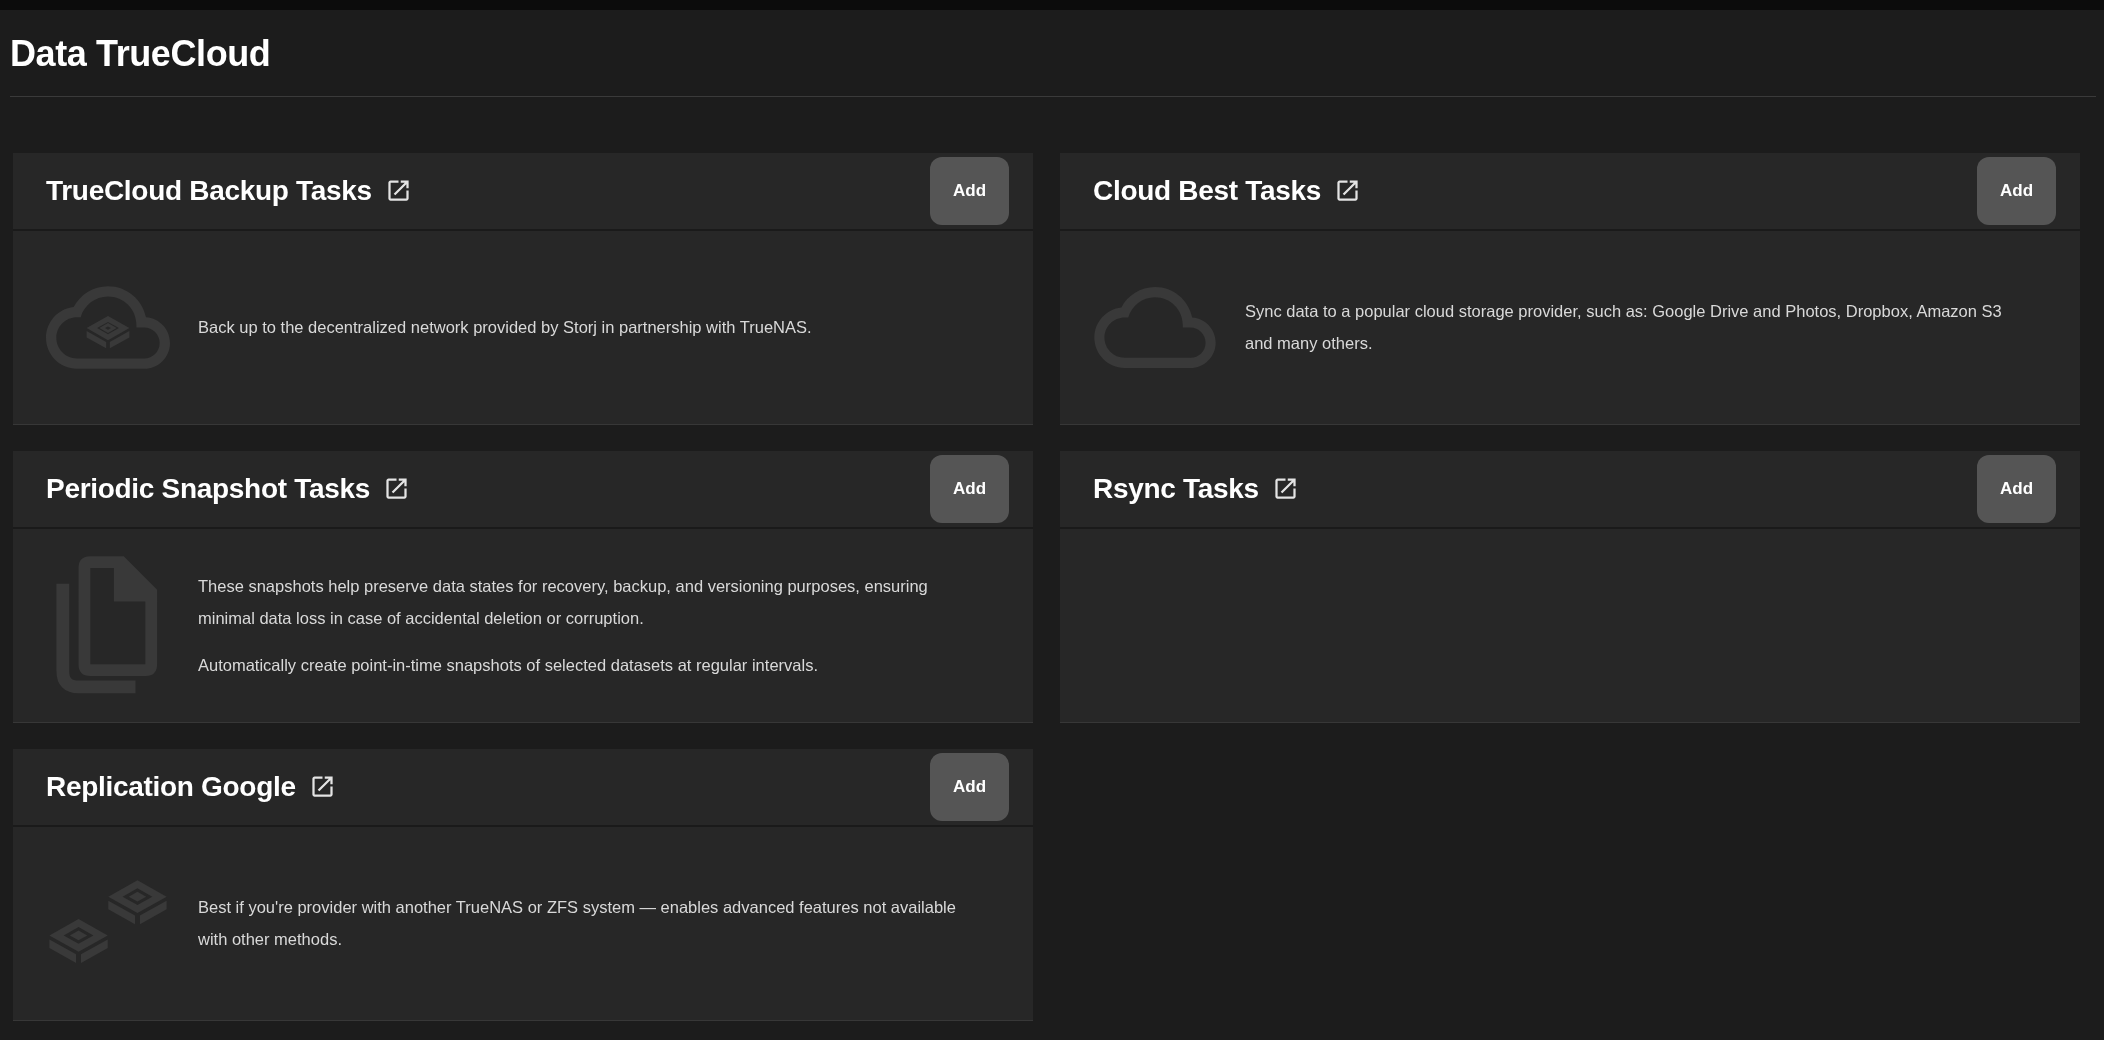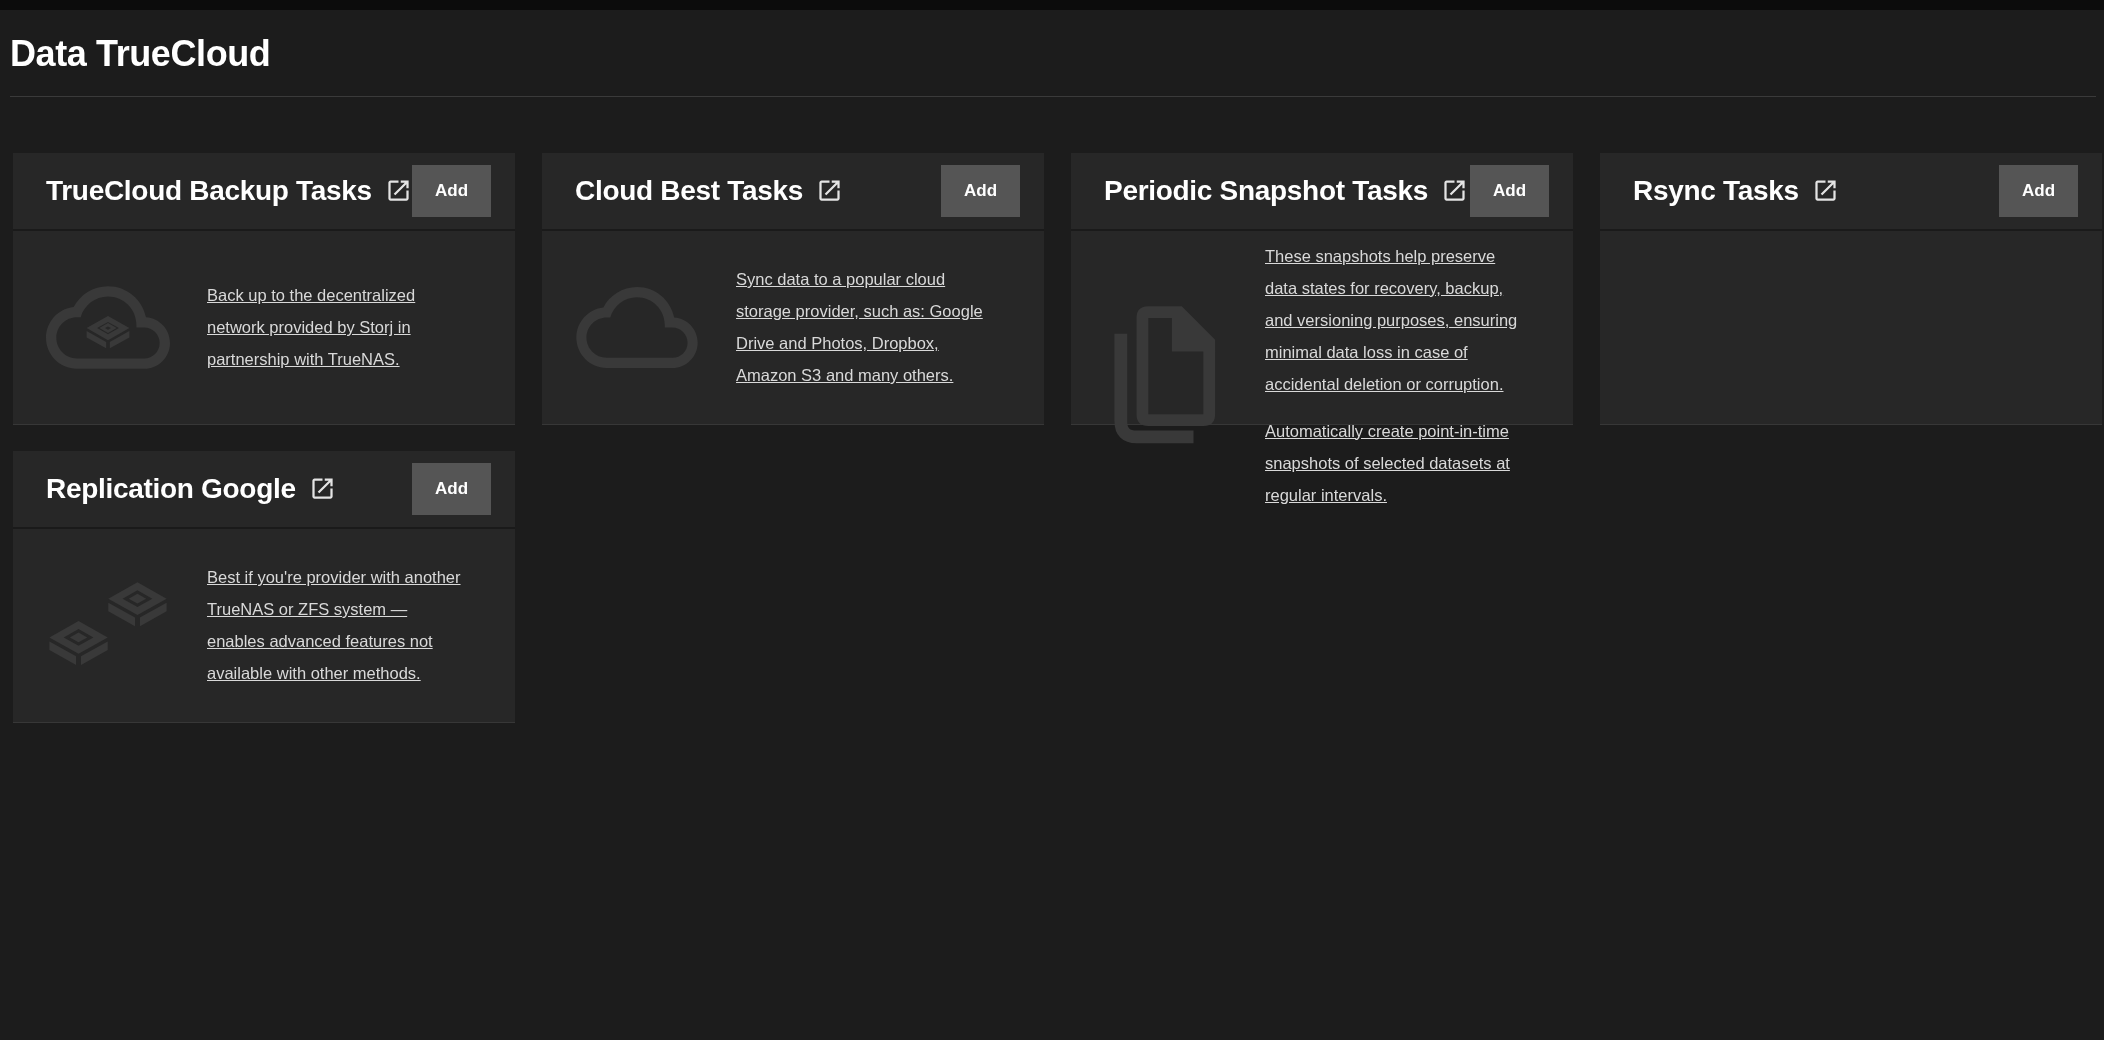--- a/index.html
+++ b/index.html
@@ -22,23 +22,23 @@
     margin:24px 0 0 10px;
     font-size:36px;font-weight:bold;color:var(--white);
     letter-spacing:-0.4px;line-height:1.1;
   }
   .title-divider{
     margin:22px 8px 0 10px;height:0;
     border-top:1px solid #3a3a3a;
   }
   .cards-grid{
     margin-top:56px;
-    padding:0 2px 0 13px;
+    padding:0 24px 0 13px;
     display:grid;
-    grid-template-columns:1fr 1fr 1fr 1fr;
+    grid-template-columns:1fr 1fr;
     column-gap:27px;
     row-gap:26px;
   }
   .card{
     background:var(--card-bg);
     height:272px;
     border-bottom:1px solid rgba(255,255,255,0.08);
     display:flex;flex-direction:column;
   }
   .card-header{
@@ -47,40 +47,40 @@
     padding:0 24px 0 33px;
     border-bottom:2px solid var(--card-divider);
   }
   .card-title{
     font-size:28px;font-weight:bold;color:var(--white);
     letter-spacing:-0.3px;white-space:nowrap;
   }
   .ext-icon{margin-left:13px;flex:none;display:block;}
   .header-spacer{flex:1;}
   .add-btn{
-    flex:none;width:79px;height:52px;
+    flex:none;width:79px;height:68px;
     background:var(--btn);color:var(--white);
-    border:none;border-radius:0;
+    border:none;border-radius:12px;
     font-family:inherit;font-size:17px;font-weight:bold;
     cursor:pointer;
   }
   .card-body{
     flex:1;
     display:flex;align-items:center;
     padding:0 40px 0 33px;
   }
   .icon-wrap{
     width:124px;flex:none;
     display:flex;align-items:center;justify-content:center;
   }
   .card-text{
     margin-left:28px;flex:1;max-width:765px;
     font-size:16.5px;color:var(--text);line-height:32px;
   }
-  .card-text p{margin:9px;text-decoration:underline;}
+  .card-text p{margin:0;}
   .card-text p + p{margin-top:15px;}
   .defs-svg{position:absolute;width:0;height:0;overflow:hidden;}
 </style>
 </head>
 <body>
 
 <svg class="defs-svg" aria-hidden="true">
   <defs>
     <g id="tn-box" fill="#393939">
       <path fill-rule="evenodd" d="M50 1 L97 27.5 L50 54 L3 27.5 Z M50 14 L74 27.5 L50 41 L26 27.5 Z"></path>

